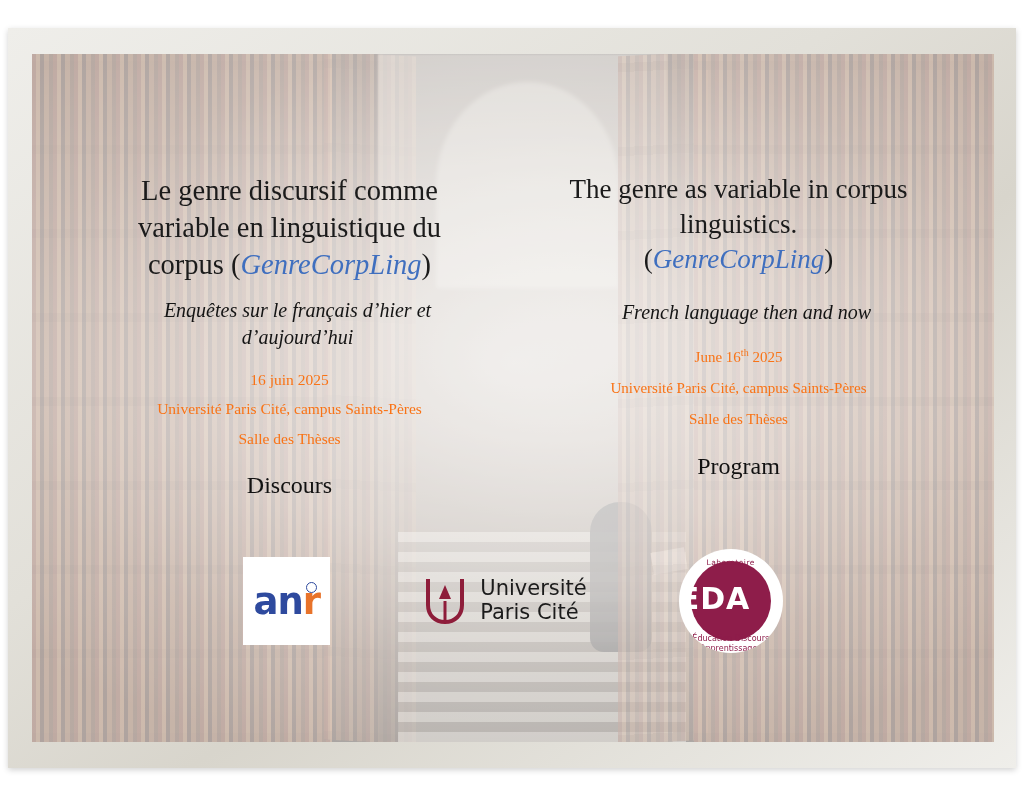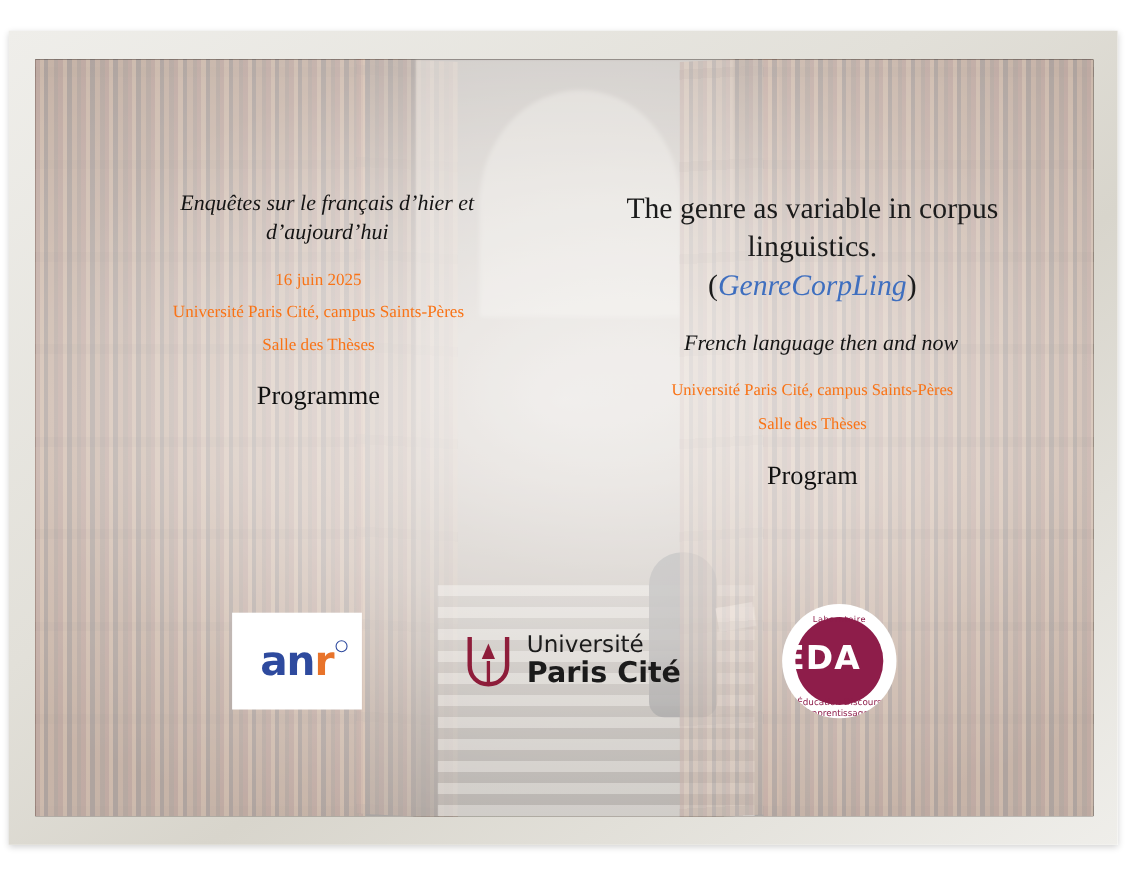--- a/index.html
+++ b/index.html
@@ -197,21 +197,21 @@
     height: 110px;
     display: flex;
     align-items: center;
     justify-content: center;
     gap: 92px;
   }
   .logo { position: relative; }
 
   
   .logo-anr {
-    width: 118px;
+    width: 87px;
     height: 88px;
     background: #ffffff;
     display: flex;
     align-items: center;
     justify-content: center;
   }
   .anr-word {
     font-family: "DejaVu Sans", sans-serif;
     font-size: 37px;
     font-weight: 700;
@@ -241,21 +241,21 @@
     height: 52px;
     position: relative;
   }
   .upc-text {
     font-family: "DejaVu Sans", sans-serif;
     color: #1b1b1b;
     line-height: 1.12;
     text-align: left;
   }
   .upc-text .l1 { font-size: 21px; }
-  .upc-text .l2 { font-size: 26px; font-weight: 700; }
+  .upc-text .l2 { font-size: 21px; font-weight: 400; }
 
   
   .logo-eda {
     width: 104px;
     height: 104px;
     border-radius: 50%;
     background: #ffffff;
     position: relative;
     display: flex;
     align-items: center;
@@ -320,34 +320,42 @@
       <div class="shelf right"></div>
       <div class="wash"></div>
       <div class="wash2"></div>
     </div>
 
     <div class="content">
 
       <div class="columns">
 
         <div class="col fr">
+          <h1 class="title">
+            <span>Le genre discursif comme</span><br>
+            <span>variable en linguistique du</span><br>
+            <span>corpus (</span><span class="genre-name">GenreCorpLing</span><span>)</span>
+          </h1>
           <div class="subtitle">Enquêtes sur le français d’hier et d’aujourd’hui</div>
           <div class="meta">16 juin 2025</div>
           <div class="meta">Université Paris Cité, campus Saints-Pères</div>
           <div class="meta">Salle des Thèses</div>
-          <div class="programme">Programme</div>
+          <div class="programme">Discours</div>
         </div>
 
         <div class="col en">
           <h1 class="title">
             <span>The genre as variable in corpus</span><br>
             <span>linguistics.</span><br>
             <span>(</span><span class="genre-name">GenreCorpLing</span><span>)</span>
           </h1>
           <div class="subtitle">French language then and now</div>
+          <div class="meta">
+            <span>June 16</span><sup>th</sup><span> 2025</span>
+          </div>
           <div class="meta">Université Paris Cité, campus Saints-Pères</div>
           <div class="meta">Salle des Thèses</div>
           <div class="programme">Program</div>
         </div>
 
       </div>
 
       <div class="logos">
 
         <div class="logo logo-anr">

